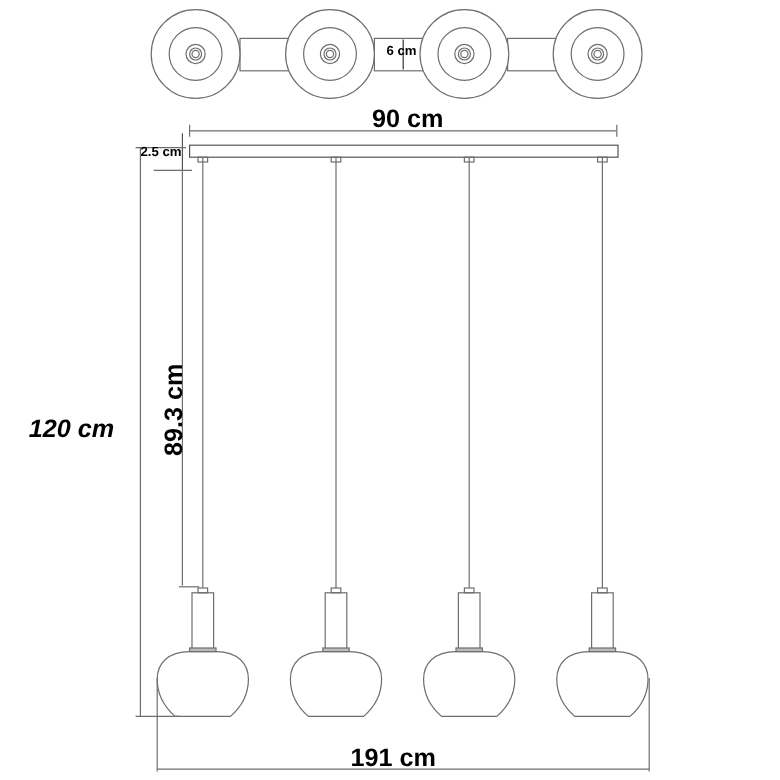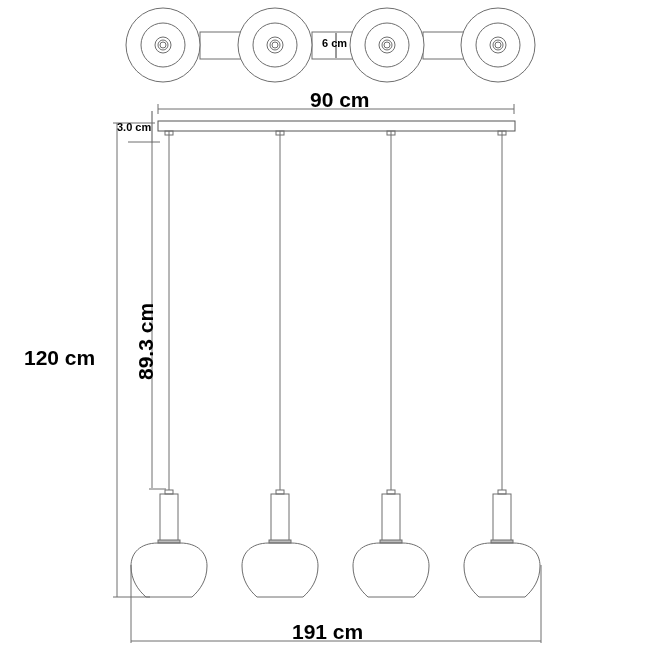--- a/index.html
+++ b/index.html
@@ -106,16 +106,16 @@
       <rect x="498" y="490" width="8" height="4"></rect>
       <rect x="493" y="494" width="18" height="47"></rect>
       <rect x="491" y="540" width="22" height="3" fill="#bbb"></rect>
       <path d="M491 543 C473 543 464 553 464 566 C464 580 471 590 479 597 L525 597 C533 590 540 580 540 566 C540 553 531 543 513 543 Z"></path>
     </g>
   </g>
 </svg>
 
 <div class="lbl small" style="left:322px; top:37px;">6 cm</div>
 <div class="lbl big" style="left:298px; top:88px;margin-left:12px;">90 cm</div>
-<div class="lbl small" style="left:117px; top:121px;">3.0 cm</div>
+<div class="lbl small" style="left:117px; top:121px;">2.5 cm</div>
 <div class="lbl big vert" style="left:134px; top:380px;">89.3 cm</div>
-<div class="lbl big" style="left:24px; top:346px;">120 cm</div>
+<div class="lbl big" style="left:24px; top:346px;font-style:italic;">120 cm</div>
 <div class="lbl big" style="left:292px; top:620px;">191 cm</div>
 
 </body></html>

